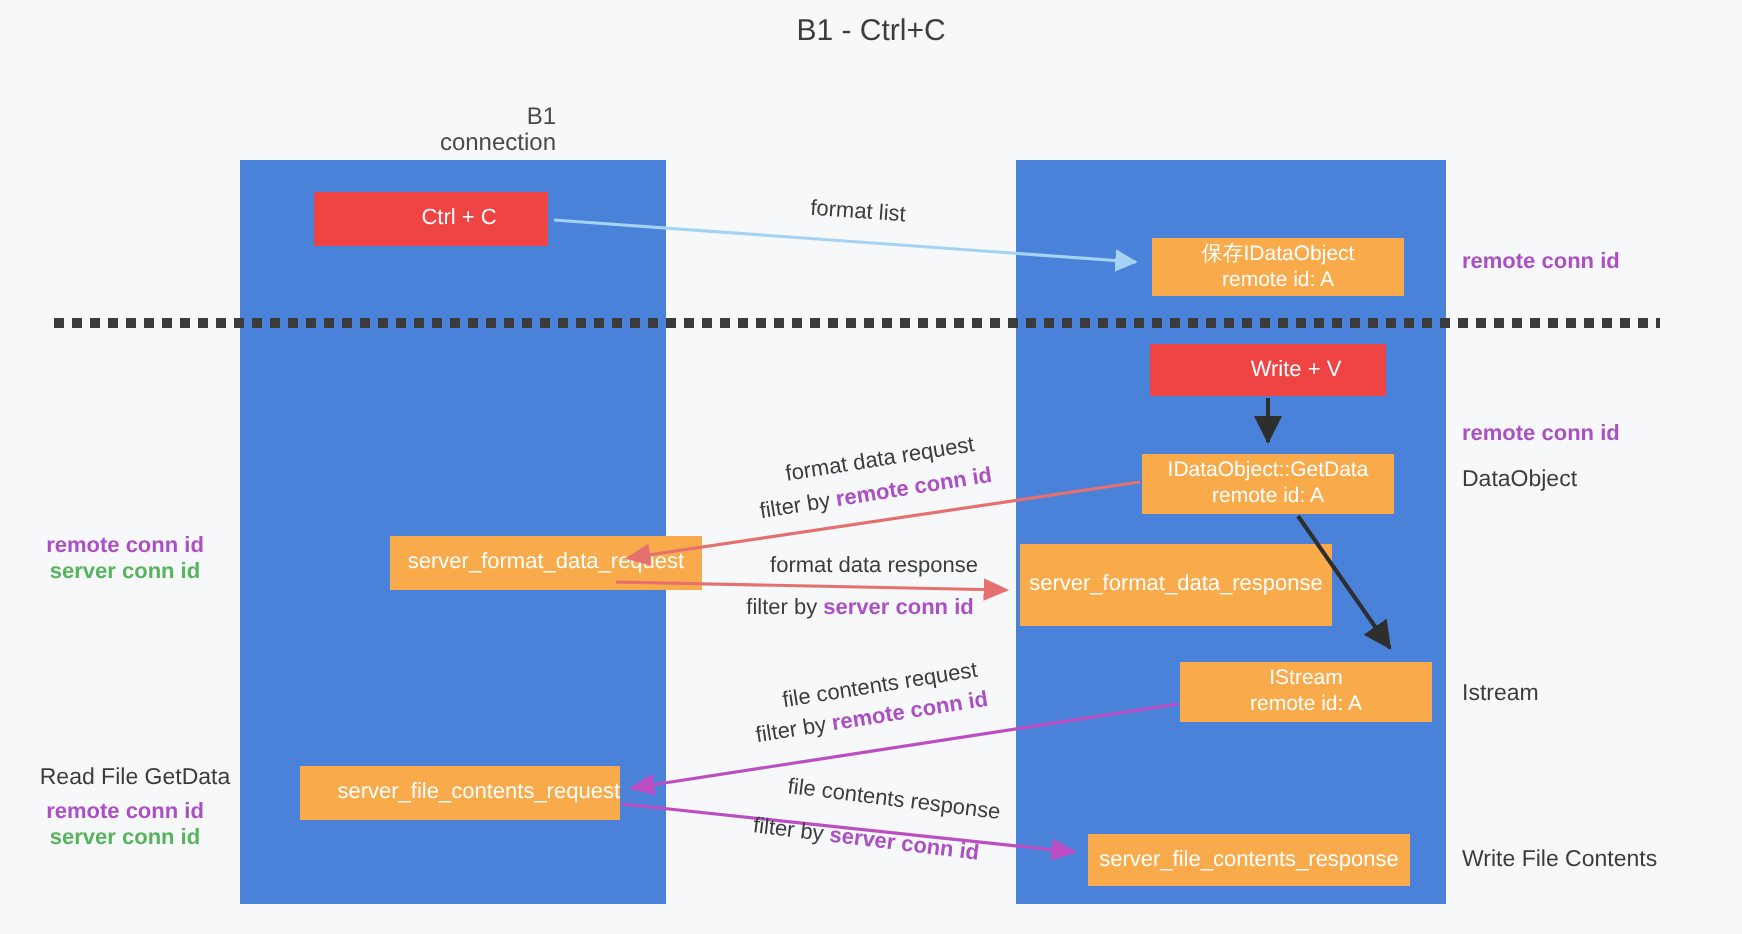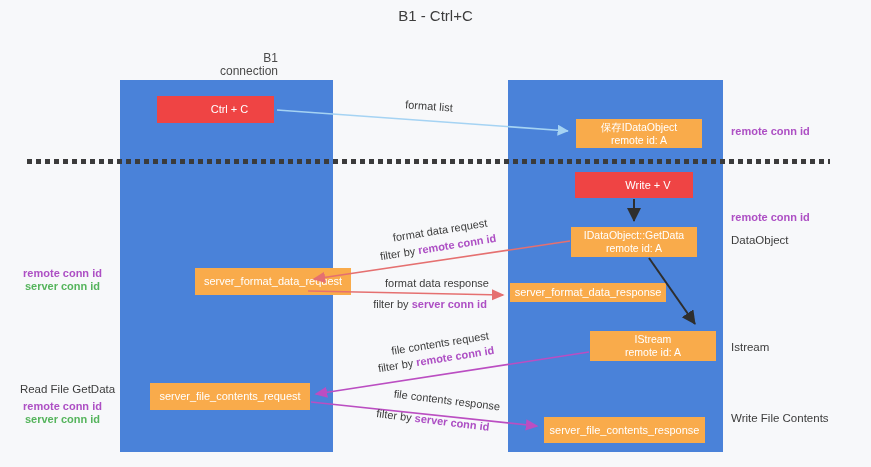--- a/index.html
+++ b/index.html
@@ -32,23 +32,23 @@
     font-size:11px; line-height:13px;
   }
   .node.green { background:#ef4444;padding-left:28px; }
   .node.orange { background:#f9ab4b; }
   .node.two-line { font-size:10.5px; }
   #n-ctrlc { left:157px; top:96px;  width:117px; height:27px; }
   #n-ctrlv { left:575px; top:172px; width:118px; height:26px; }
   #n-save  { left:576px; top:119px; width:126px; height:29px; }
   #n-get   { left:571px; top:227px; width:126px; height:30px; }
   #n-freq  { left:151px; top:268px; width:156px; height:27px;margin-left:44px; }
-  #n-fres  { left:510px; top:283px; width:156px; height:19px; }
+  #n-fres  { left:510px; top:272px; width:156px; height:41px; }
   #n-istr  { left:590px; top:331px; width:126px; height:30px; }
-  #n-creq  { left:150px; top:383px; width:160px; height:27px; }
+  #n-creq  { left:150px; top:383px; width:160px; height:27px;align-items:flex-end; }
   #n-cres  { left:544px; top:417px; width:161px; height:26px;text-align:center; }
   svg.arrows { position:absolute; left:0; top:0; z-index:4; pointer-events:none; }
   .ann {
     position:absolute; z-index:5; white-space:nowrap;
     color:#3c3c3c; font-size:11px;
     transform:translate(-50%,-50%);
   }
   .ann.rot-up   { transform:translate(-50%,-50%) rotate(-9deg); }
   .ann.rot-down { transform:translate(-50%,-50%) rotate(7deg); }
   .ann.rot-sl   { transform:translate(-50%,-50%) rotate(4deg); }
@@ -167,15 +167,15 @@
   <div class="margin-label" id="lm-read" style="top:383px;">Read File GetData</div>
   <div class="margin-label left-group" style="top:400px;">
     <div class="purple">remote conn id</div>
     <div class="greenlbl">server conn id</div>
   </div>
 
   <div class="margin-label right-label purple" style="top:125px;">remote conn id</div>
   <div class="margin-label right-label purple" style="top:211px;">remote conn id</div>
   <div class="margin-label right-label dark" style="top:234px;">DataObject</div>
   <div class="margin-label right-label dark" style="top:341px;">Istream</div>
-  <div class="margin-label right-label dark" style="top:412px;">Write File Contents</div>
+  <div class="margin-label right-label dark" style="top:424px;">Write File Contents</div>
 
 </div>
 
 </body></html>

